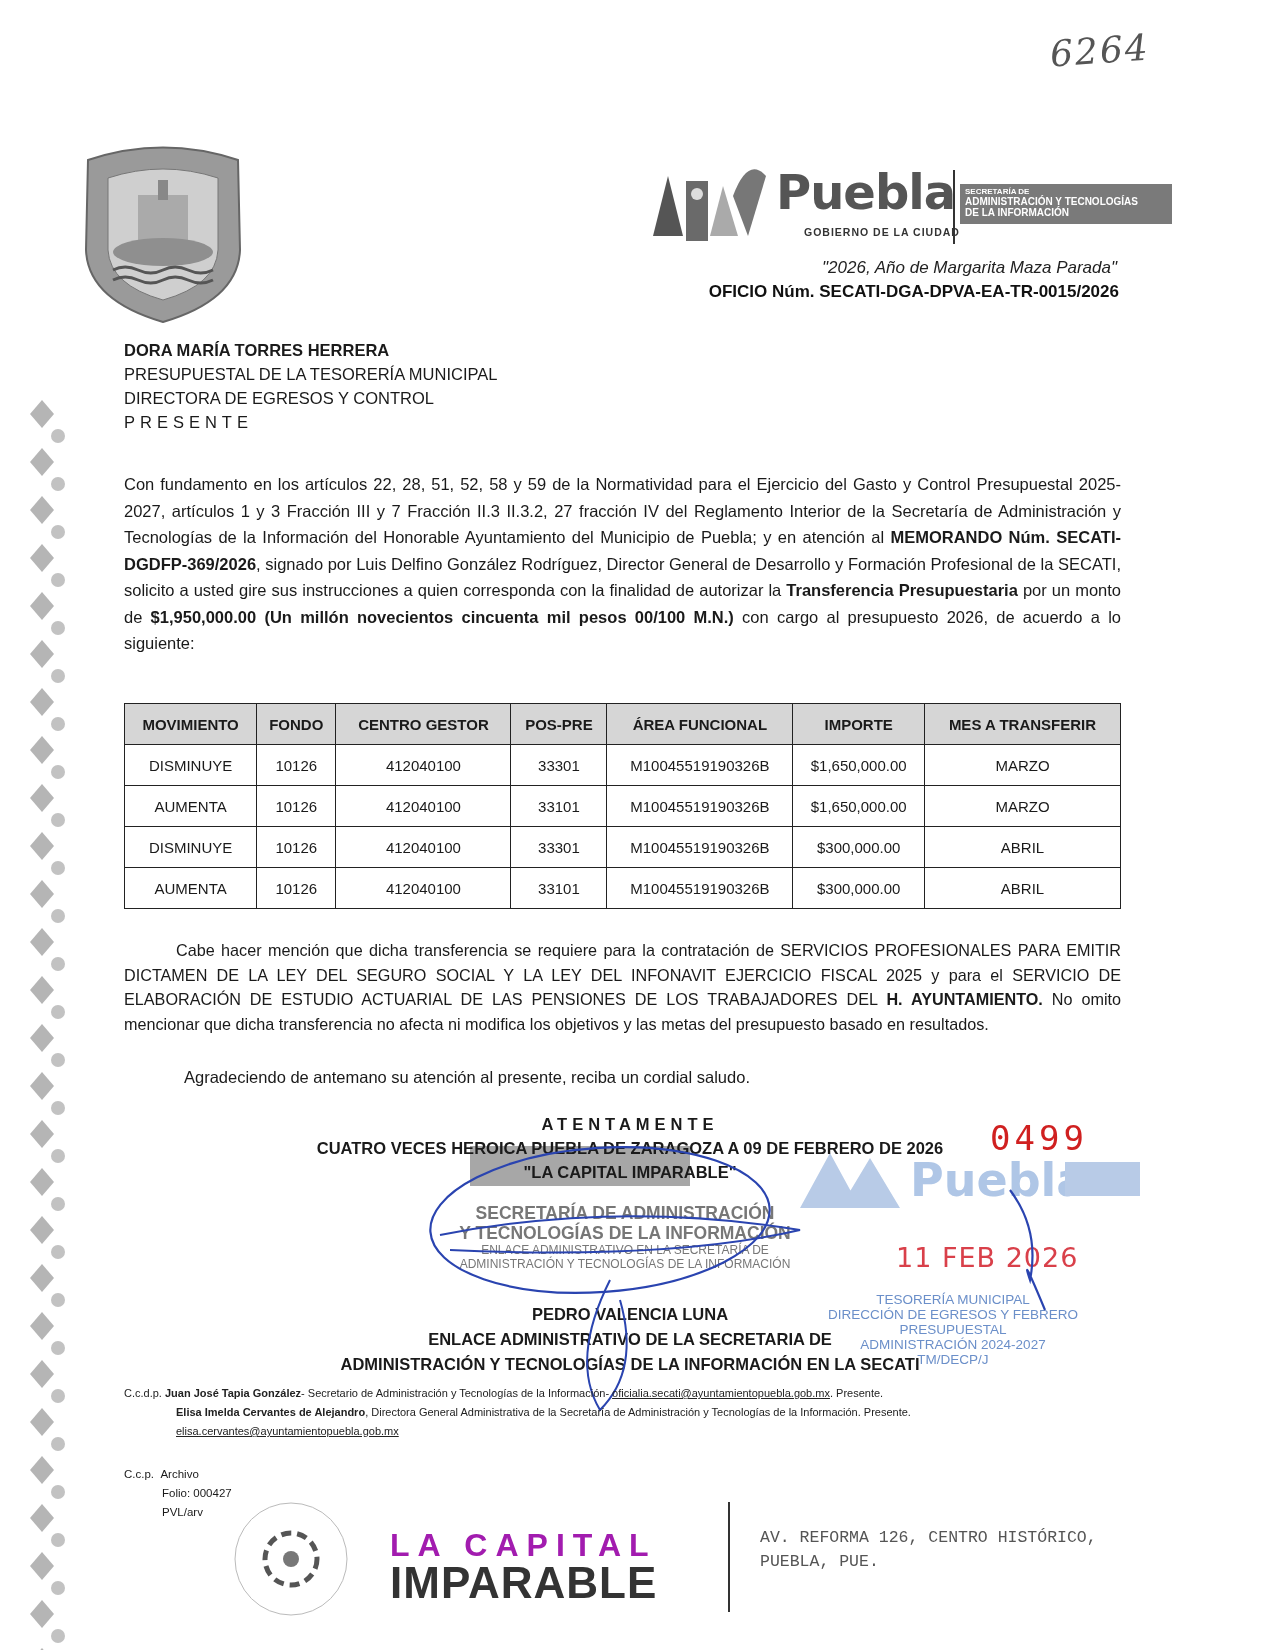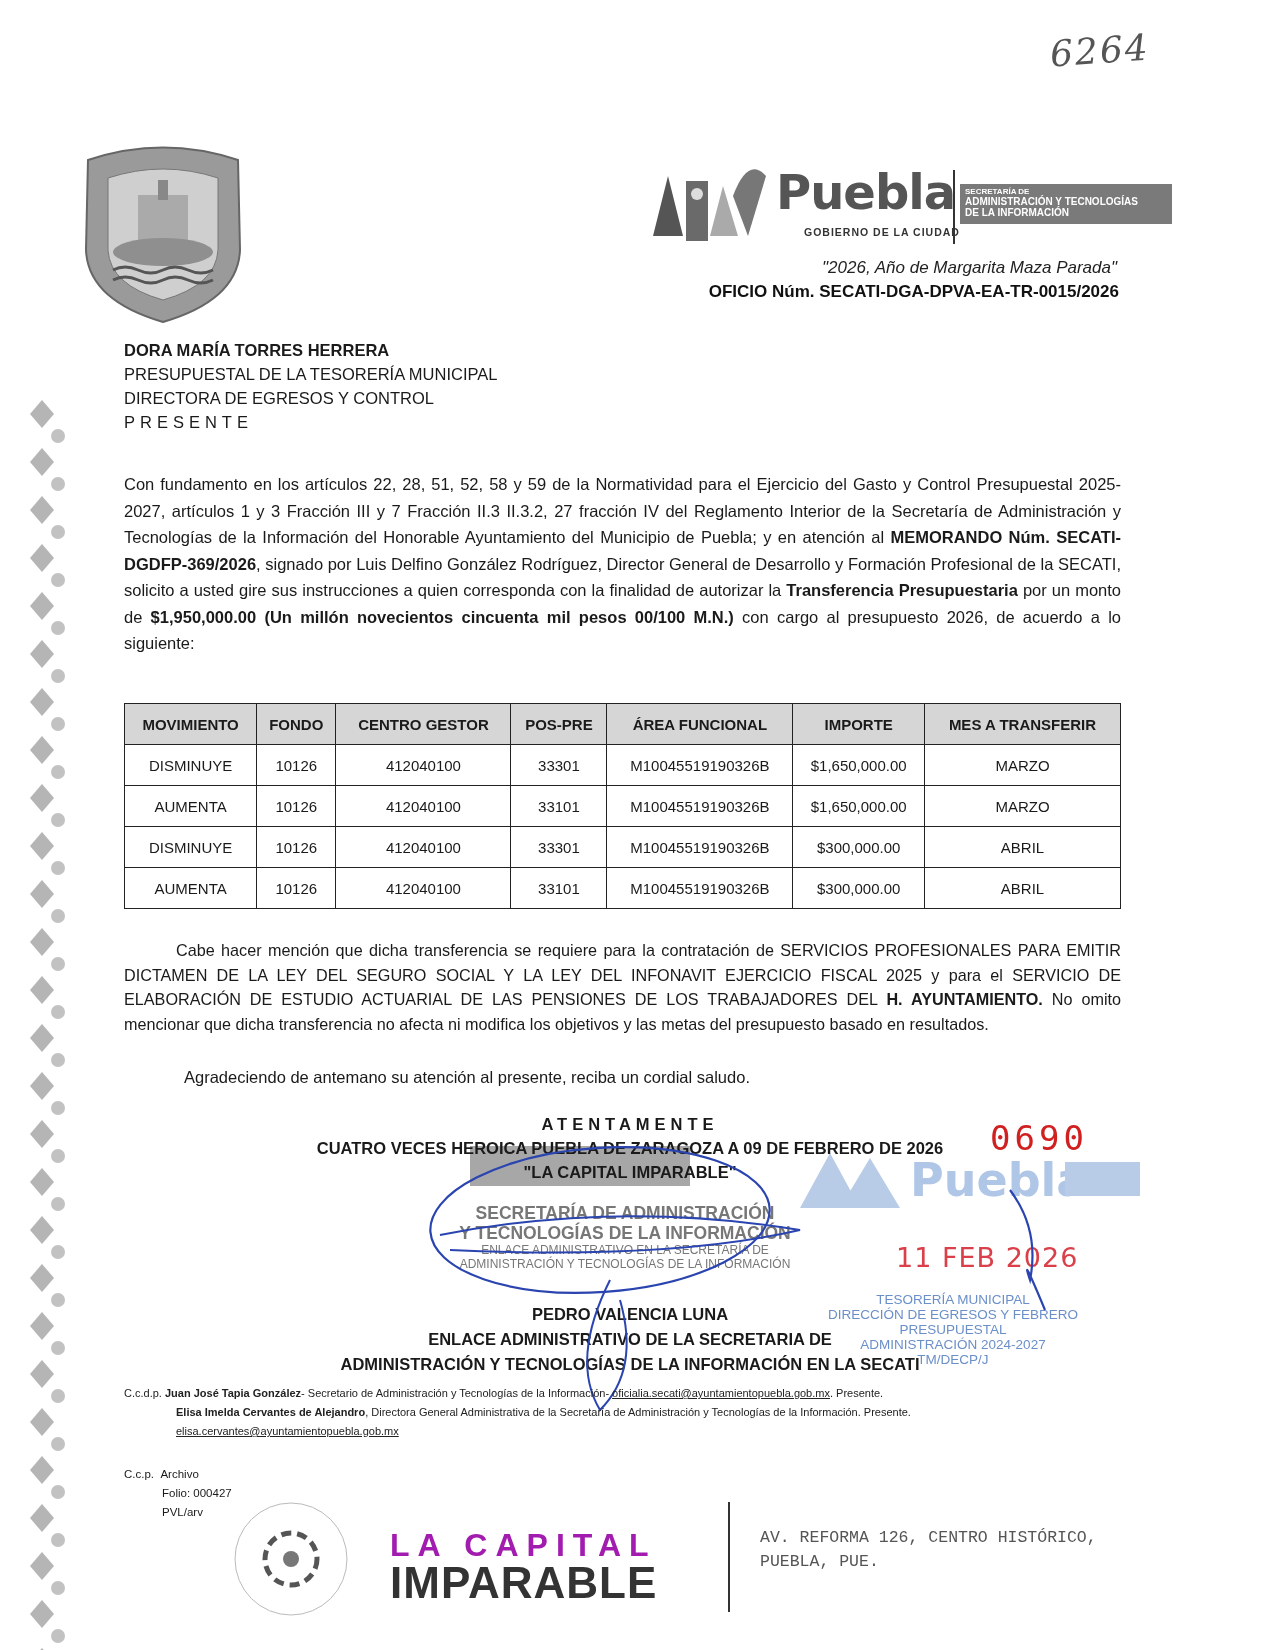--- a/index.html
+++ b/index.html
@@ -187,21 +187,21 @@
   <div>CUATRO VECES HEROICA PUEBLA DE ZARAGOZA A 09 DE FEBRERO DE 2026</div>
   <div>"LA CAPITAL IMPARABLE"</div>
 </div>
 
 <div class="abs signer">
   <div>PEDRO VALENCIA LUNA</div>
   <div>ENLACE ADMINISTRATIVO DE LA SECRETARIA DE</div>
   <div>ADMINISTRACIÓN Y TECNOLOGÍAS DE LA INFORMACIÓN EN LA SECATI</div>
 </div>
 
-<div class="abs folio-stamp">0690</div>
+<div class="abs folio-stamp">0499</div>
 <div class="abs date-stamp">11 FEB 2026</div>
 <div class="abs treas-stamp">
   <div>TESORERÍA MUNICIPAL</div>
   <div>DIRECCIÓN DE EGRESOS Y FEBRERO</div>
   <div>PRESUPUESTAL</div>
   <div>ADMINISTRACIÓN 2024-2027</div>
   <div>TM/DECP/J</div>
 </div>
 
 <svg class="abs ink" viewBox="0 0 700 280">

